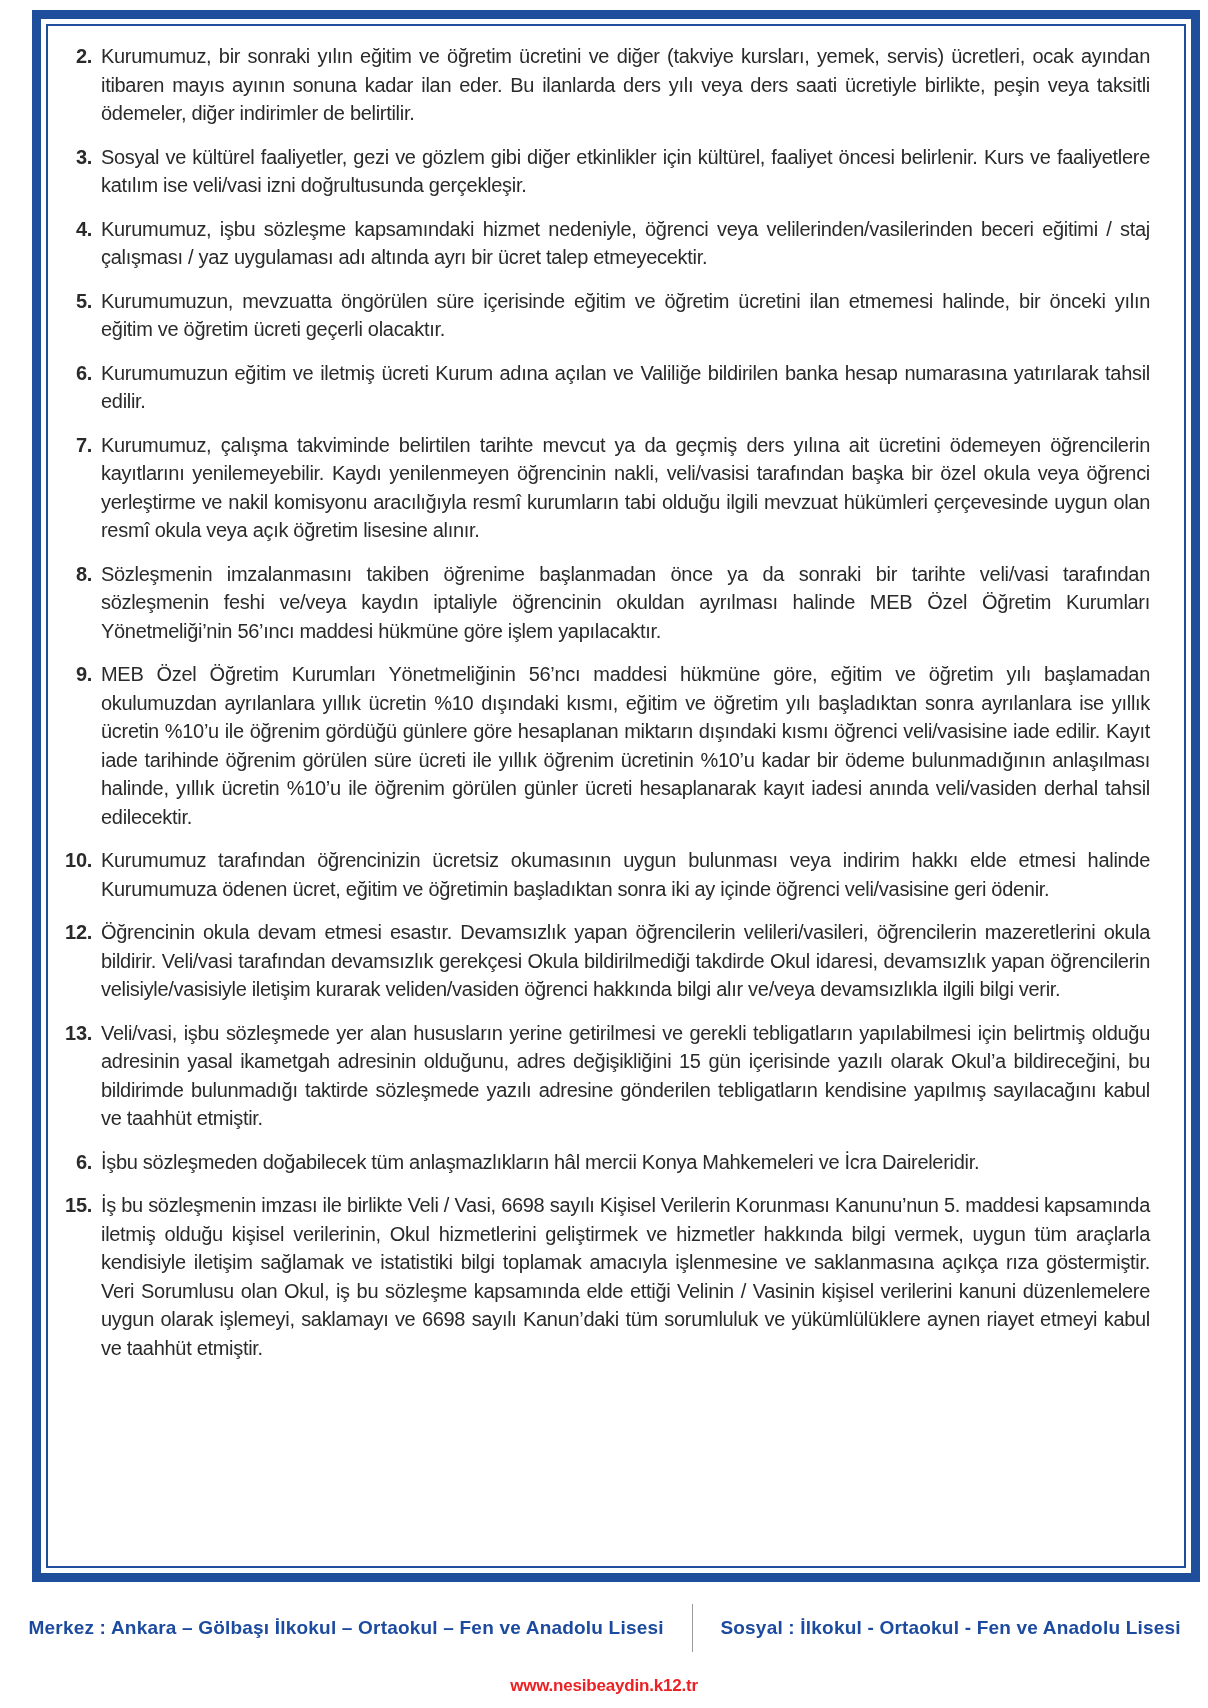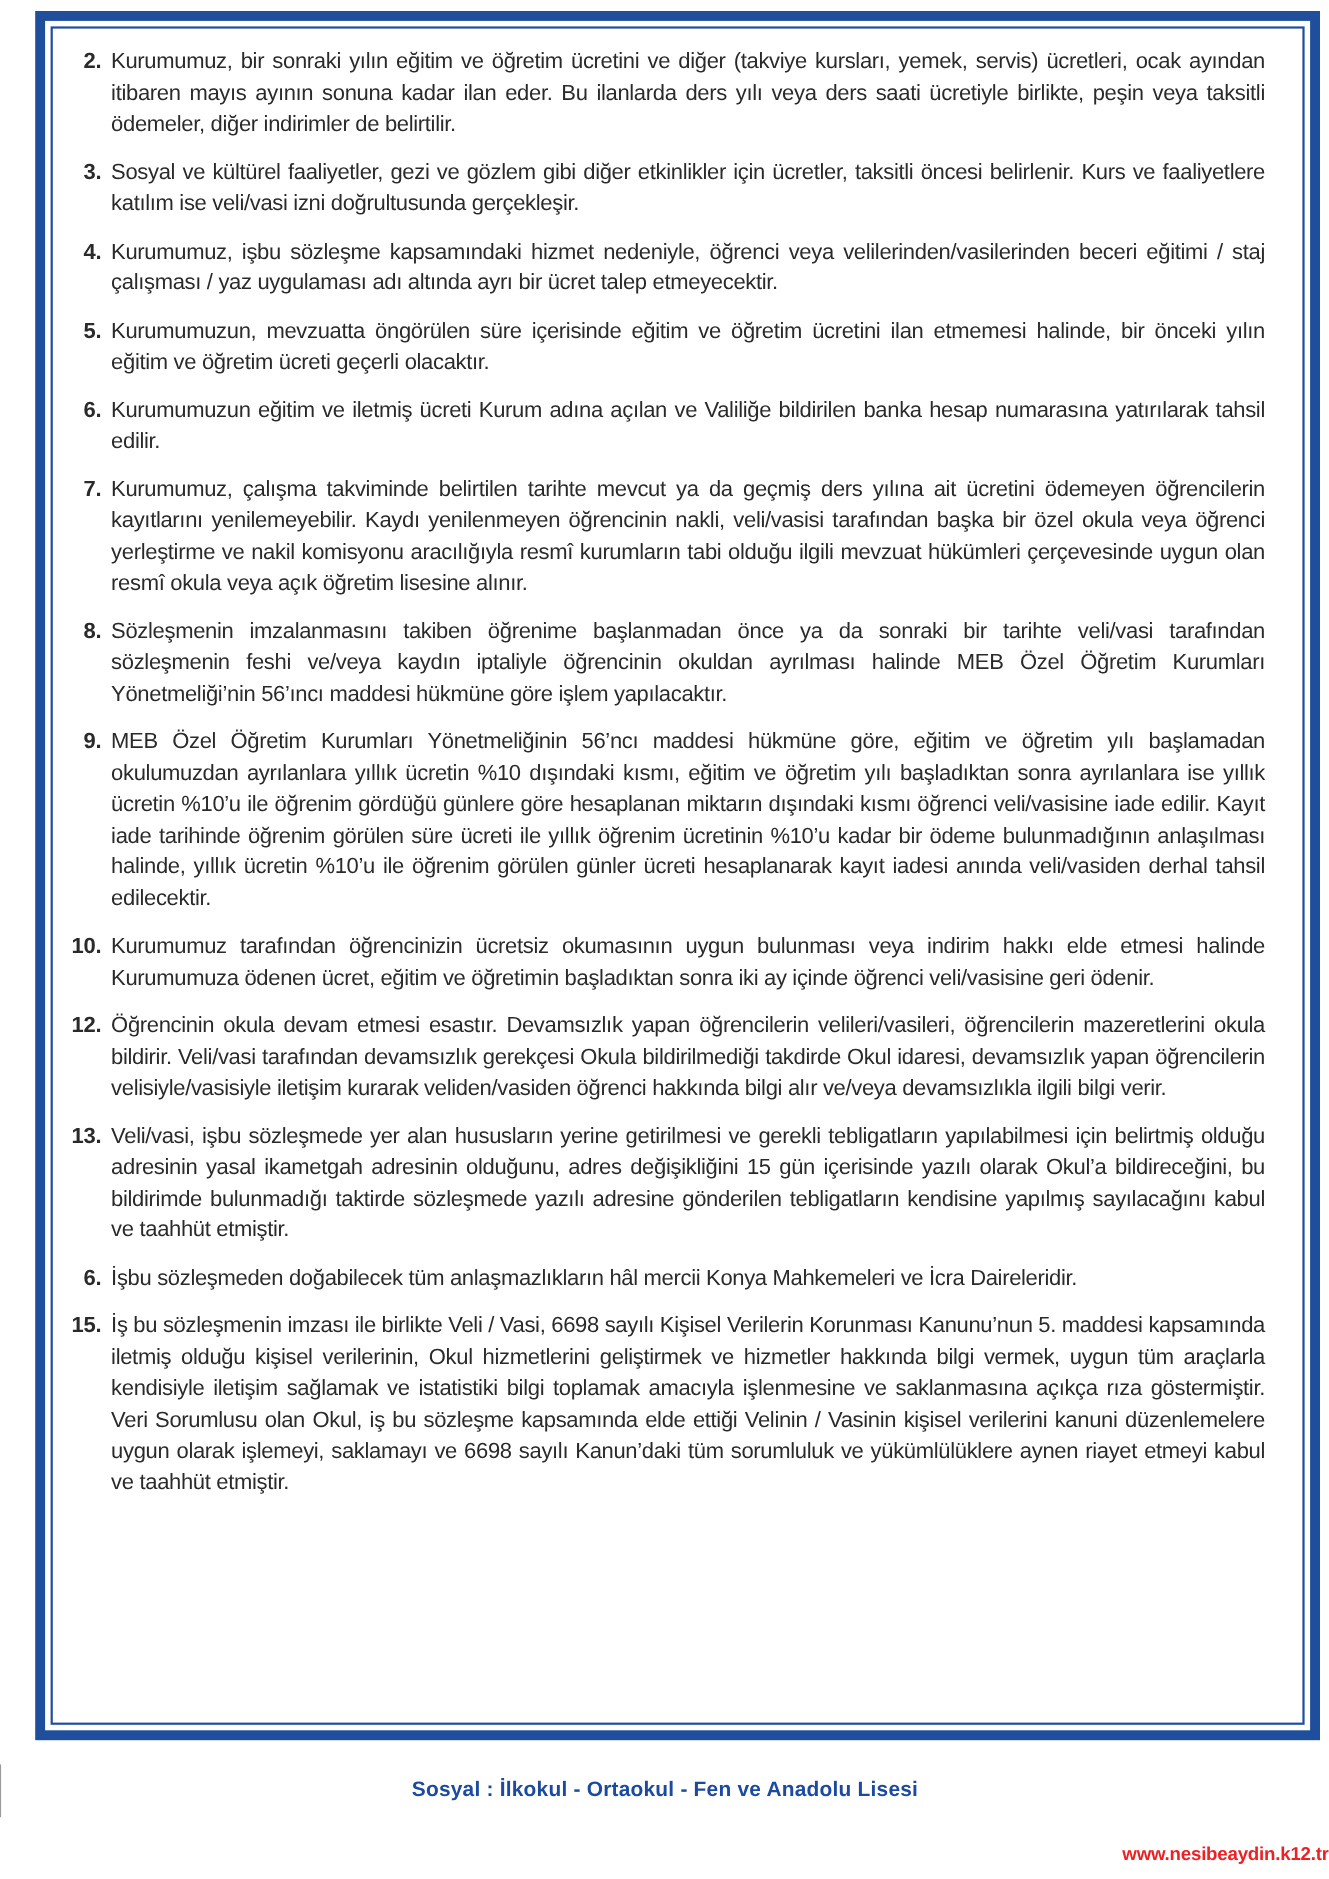--- a/index.html
+++ b/index.html
@@ -84,42 +84,42 @@
     flex: 0 0 1px;
     width: 1px;
     height: 48px;
     background: #9b9b9b;
   }
   .footer-url {
     position: absolute;
     left: 0;
     right: 0;
     top: 1676px;
-    text-align: right;
+    text-align: center;
     color: var(--url-red, #ed2024);
     font-weight: bold;
     font-size: 17px;
     letter-spacing: -0.2px;
   }
 </style>
 </head>
 <body>
 
 <div class="page">
 
   <div class="frame">
     <div class="frame-inner">
       <div class="clauses" id="clauses">
           <div class="clause">
             <span class="clause-num">2.</span>
             <div class="clause-text">Kurumumuz, bir sonraki yılın eğitim ve öğretim ücretini ve diğer (takviye kursları, yemek, servis) ücretleri, ocak ayından itibaren mayıs ayının sonuna kadar ilan eder. Bu ilanlarda ders yılı veya ders saati ücretiyle birlikte, peşin veya taksitli ödemeler, diğer indirimler de belirtilir.</div>
           </div>
           <div class="clause">
             <span class="clause-num">3.</span>
-            <div class="clause-text">Sosyal ve kültürel faaliyetler, gezi ve gözlem gibi diğer etkinlikler için ücretler, taksitli öncesi belirlenir. Kurs ve faaliyetlere katılım ise veli/vasi izni doğrultusunda gerçekleşir.</div>
+            <div class="clause-text">Sosyal ve kültürel faaliyetler, gezi ve gözlem gibi diğer etkinlikler için kültürel, faaliyet öncesi belirlenir. Kurs ve faaliyetlere katılım ise veli/vasi izni doğrultusunda gerçekleşir.</div>
           </div>
           <div class="clause">
             <span class="clause-num">4.</span>
             <div class="clause-text">Kurumumuz, işbu sözleşme kapsamındaki hizmet nedeniyle, öğrenci veya velilerinden/vasilerinden beceri eğitimi / staj çalışması / yaz uygulaması adı altında ayrı bir ücret talep etmeyecektir.</div>
           </div>
           <div class="clause">
             <span class="clause-num">5.</span>
             <div class="clause-text">Kurumumuzun, mevzuatta öngörülen süre içerisinde eğitim ve öğretim ücretini ilan etmemesi halinde, bir önceki yılın eğitim ve öğretim ücreti geçerli olacaktır.</div>
           </div>
           <div class="clause">
@@ -156,19 +156,20 @@
           </div>
           <div class="clause">
             <span class="clause-num">15.</span>
             <div class="clause-text">İş bu sözleşmenin imzası ile birlikte Veli / Vasi, 6698 sayılı Kişisel Verilerin Korunması Kanunu’nun 5. maddesi kapsamında iletmiş olduğu kişisel verilerinin, Okul hizmetlerini geliştirmek ve hizmetler hakkında bilgi vermek, uygun tüm araçlarla kendisiyle iletişim sağlamak ve istatistiki bilgi toplamak amacıyla işlenmesine ve saklanmasına açıkça rıza göstermiştir. Veri Sorumlusu olan Okul, iş bu sözleşme kapsamında elde ettiği Velinin / Vasinin kişisel verilerini kanuni düzenlemelere uygun olarak işlemeyi, saklamayı ve 6698 sayılı Kanun’daki tüm sorumluluk ve yükümlülüklere aynen riayet etmeyi kabul ve taahhüt etmiştir.</div>
           </div>
         </div>
     </div>
   </div>
 
   <div class="footer-campuses">
+    <div class="footer-cell left">Merkez : Ankara – Gölbaşı İlkokul – Ortaokul – Fen ve Anadolu Lisesi</div>
     <div class="footer-divider"></div>
     <div class="footer-cell right">Sosyal : İlkokul - Ortaokul - Fen ve Anadolu Lisesi</div>
   </div>
 
   <div class="footer-url">www.nesibeaydin.k12.tr</div>
 
 </div>
 
 </body></html>

